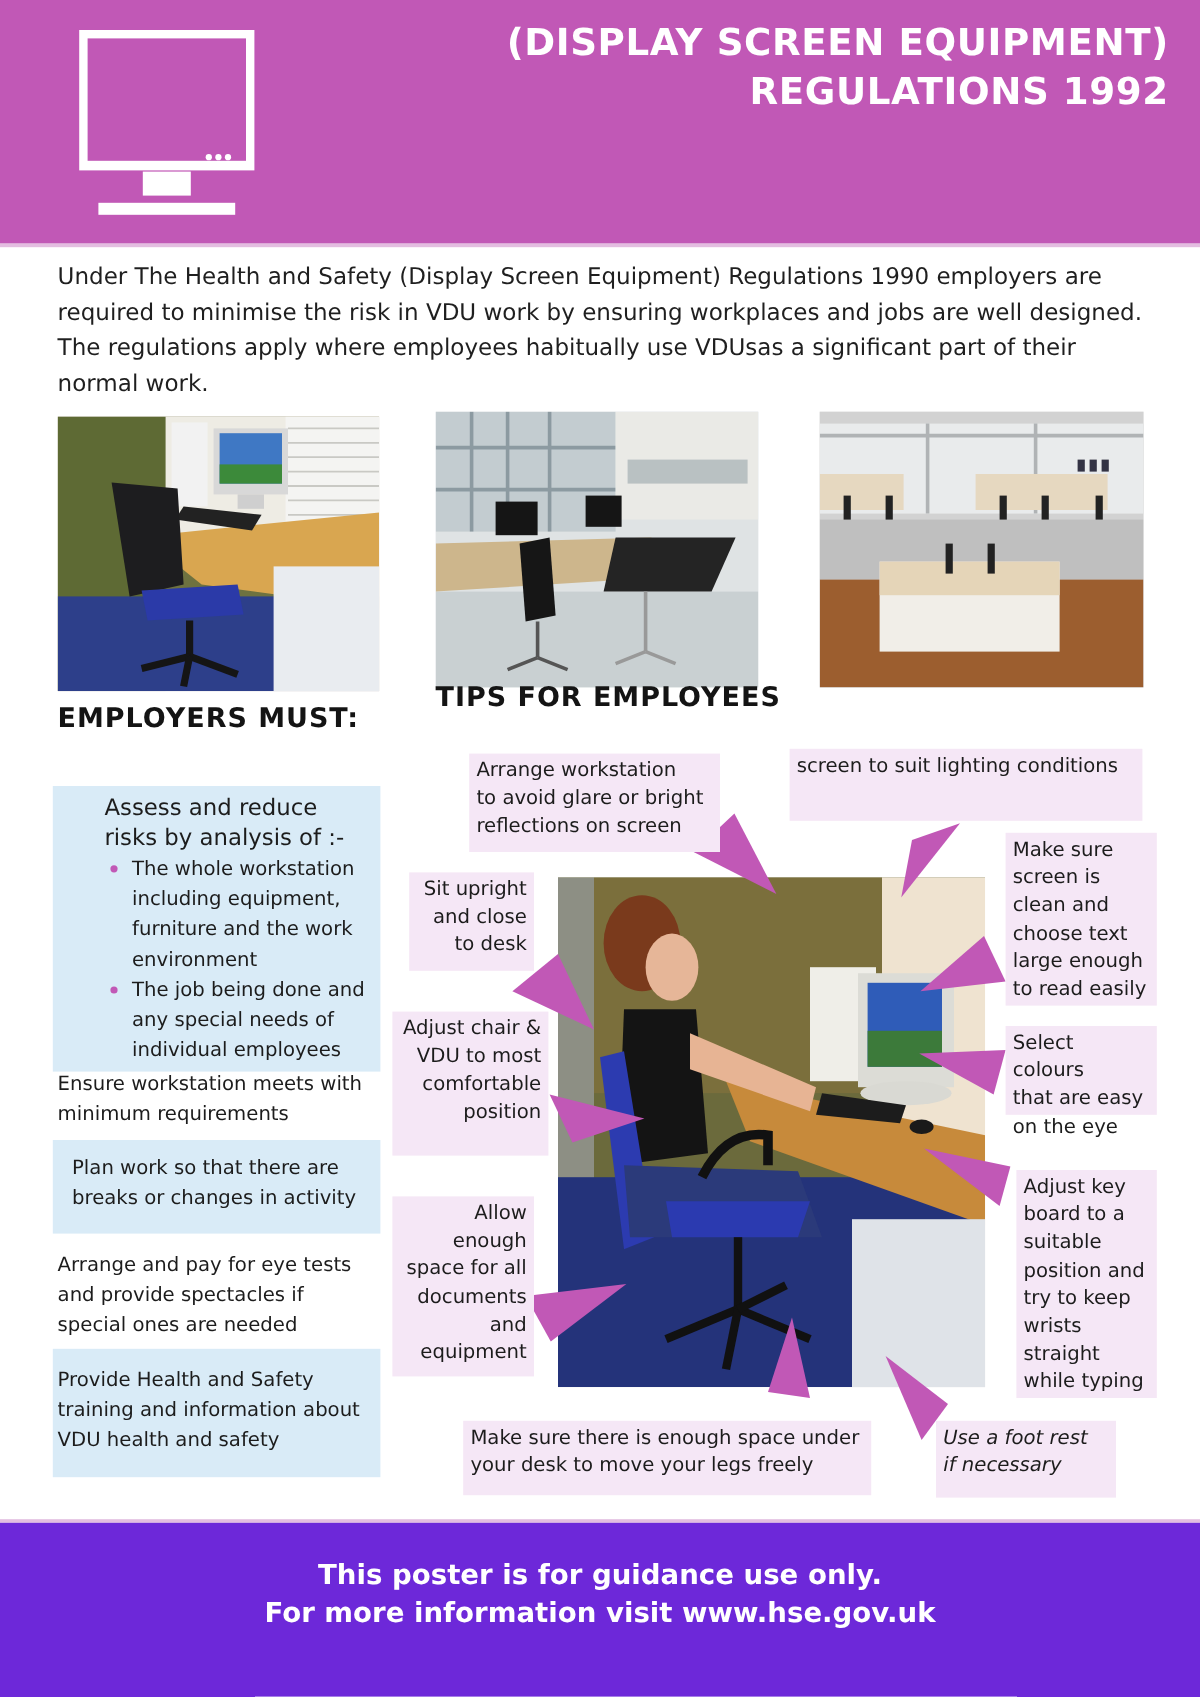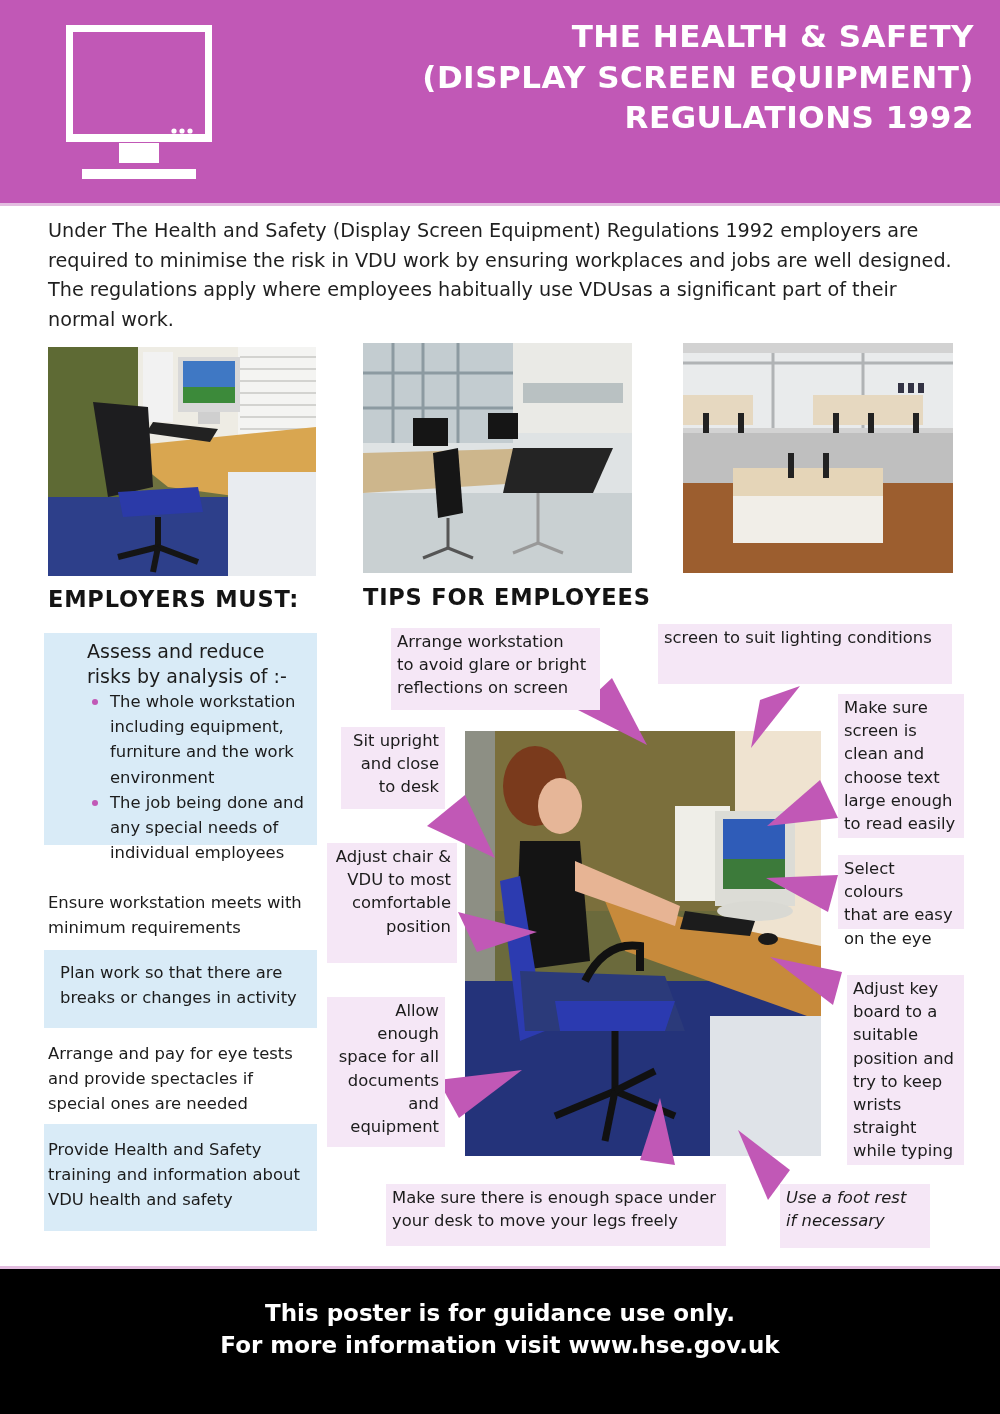--- a/index.html
+++ b/index.html
@@ -14,62 +14,61 @@
 
   .intro { position: absolute; left: 48px; top: 216px; width: 920px; font-size: 19.2px; line-height: 29.5px; color: #1f1f1f; }
 
   .photo { position: absolute; overflow: hidden; }
   .photo1 { left: 48px; top: 347px; width: 268px; height: 229px; background: #e0ddd4; }
   .photo2 { left: 363px; top: 343px; width: 269px; height: 230px; background: #e6e9ea; }
   .photo3 { left: 683px; top: 343px; width: 270px; height: 230px; background: #dcdcdc; }
 
   .section-heading { position: absolute; font-weight: bold; font-size: 22.5px; letter-spacing: 0.8px; color: #141414; }
   .emp-heading { left: 48px; top: 586px; }
-  .tips-heading { left: 363px; top: 584px; text-align: right; }
+  .tips-heading { left: 363px; top: 568px; text-align: right; }
 
   .emp-box { position: absolute; left: 44px; width: 273px; padding: 6px 4px 6px 4px; font-size: 16.4px; line-height: 25.2px; color: #1c1c1c; }
   .emp-box.blue { background: #d9ebf7; }
   .emp-box .lead { font-size: 19px; line-height: 25px; }
   .emp-box ul { list-style: none; }
   .emp-box li { position: relative; padding-left: 23px; }
   .emp-box li::before { content: ""; position: absolute; left: 5px; top: 10px; width: 6px; height: 6px; border-radius: 50%; background: #c158b6; }
 
   .tip { position: absolute; background: #f5e7f6; font-size: 16.4px; line-height: 23.2px; color: #1c1c1c; padding: 2px 6px; }
   .tip.center { text-align: left; }
   .tip.right { text-align: right; }
   .tip.left { text-align: left; }
 
   .main-photo { position: absolute; left: 465px; top: 731px; width: 356px; height: 425px; overflow: hidden; }
   .arrows { position: absolute; left: 0; top: 0; width: 1000px; height: 1414px; pointer-events: none; }
 
-  .footer { position: absolute; left: 0; top: 1269px; width: 1000px; height: 145px; background: #000000; }
+  .footer { position: absolute; left: 0; top: 1269px; width: 1000px; height: 145px; background: #6d28d9; }
   .footer-rule { position: absolute; left: 0; top: 1266px; width: 1000px; height: 3px; background: #e3bde0; }
   .footer-text { position: absolute; left: 0; top: 28px; width: 1000px; text-align: center; color: #ffffff; font-weight: bold; font-size: 23px; line-height: 32px; }
 </style>
 </head>
 <body>
 
 <div class="header">
   <svg class="monitor-icon" viewBox="0 0 146 156">
     <rect x="3" y="3" width="140" height="110" fill="none" stroke="#ffffff" stroke-width="8"></rect>
     <circle cx="108" cy="106" r="2.6" fill="#ffffff"></circle>
     <circle cx="116" cy="106" r="2.6" fill="#ffffff"></circle>
     <circle cx="124" cy="106" r="2.6" fill="#ffffff"></circle>
     <rect x="53" y="118" width="40" height="20" fill="#ffffff"></rect>
     <rect x="16" y="144" width="114" height="10" fill="#ffffff"></rect>
   </svg>
   <div class="header-title">
-    <div>THE HEALTH &amp; SAFETY</div>
     <div>(DISPLAY SCREEN EQUIPMENT)</div>
     <div>REGULATIONS 1992</div>
   </div>
 </div>
 <div class="header-rule"></div>
 
-<p class="intro">Under The Health and Safety  (Display Screen Equipment) Regulations 1992 employers are required to minimise the risk in VDU work by ensuring workplaces and jobs are well designed. The regulations apply where employees habitually use VDUsas a significant part of their normal work.</p>
+<p class="intro">Under The Health and Safety  (Display Screen Equipment) Regulations 1990 employers are required to minimise the risk in VDU work by ensuring workplaces and jobs are well designed. The regulations apply where employees habitually use VDUsas a significant part of their normal work.</p>
 
 <div class="photo photo1">
   <svg width="268" height="229" viewBox="0 0 268 229">
     <rect width="268" height="229" fill="#6e7240"></rect>
     <rect x="0" y="0" width="90" height="229" fill="#5e6a34"></rect>
     <rect x="90" y="0" width="178" height="100" fill="#eeece4"></rect>
     <rect x="190" y="0" width="78" height="120" fill="#f4f4f2"></rect>
     <g stroke="#c9c9c4" stroke-width="1.5">
       <line x1="192" y1="10" x2="268" y2="10"></line>
         <line x1="192" y1="22" x2="268" y2="22"></line>
@@ -159,21 +158,21 @@
         <rect x="215" y="40" width="6" height="10"></rect>
         <rect x="225" y="40" width="6" height="10"></rect>
         <rect x="235" y="40" width="6" height="10"></rect>
       </g>
   </svg>
 </div>
 
 <div class="section-heading emp-heading">EMPLOYERS MUST:</div>
 <div class="section-heading tips-heading">TIPS FOR EMPLOYEES</div>
 
-<div class="emp-box blue" style="top:633px; height:212px;padding-left:43px;">
+<div class="emp-box blue" style="top:655px; height:238px;padding-left:43px;">
   <div class="lead">Assess and reduce risks by analysis of :-</div>
   <ul>
     <li>The whole workstation including equipment, furniture and the work environment</li>
     <li>The job being done and any special needs of individual employees</li>
   </ul>
 </div>
 <div class="emp-box" style="top:884px; height:58px;">
   <div>Ensure workstation meets with minimum requirements</div>
 </div>
 <div class="emp-box blue" style="top:950px; height:78px; padding-top:10px;padding-left:16px;">

